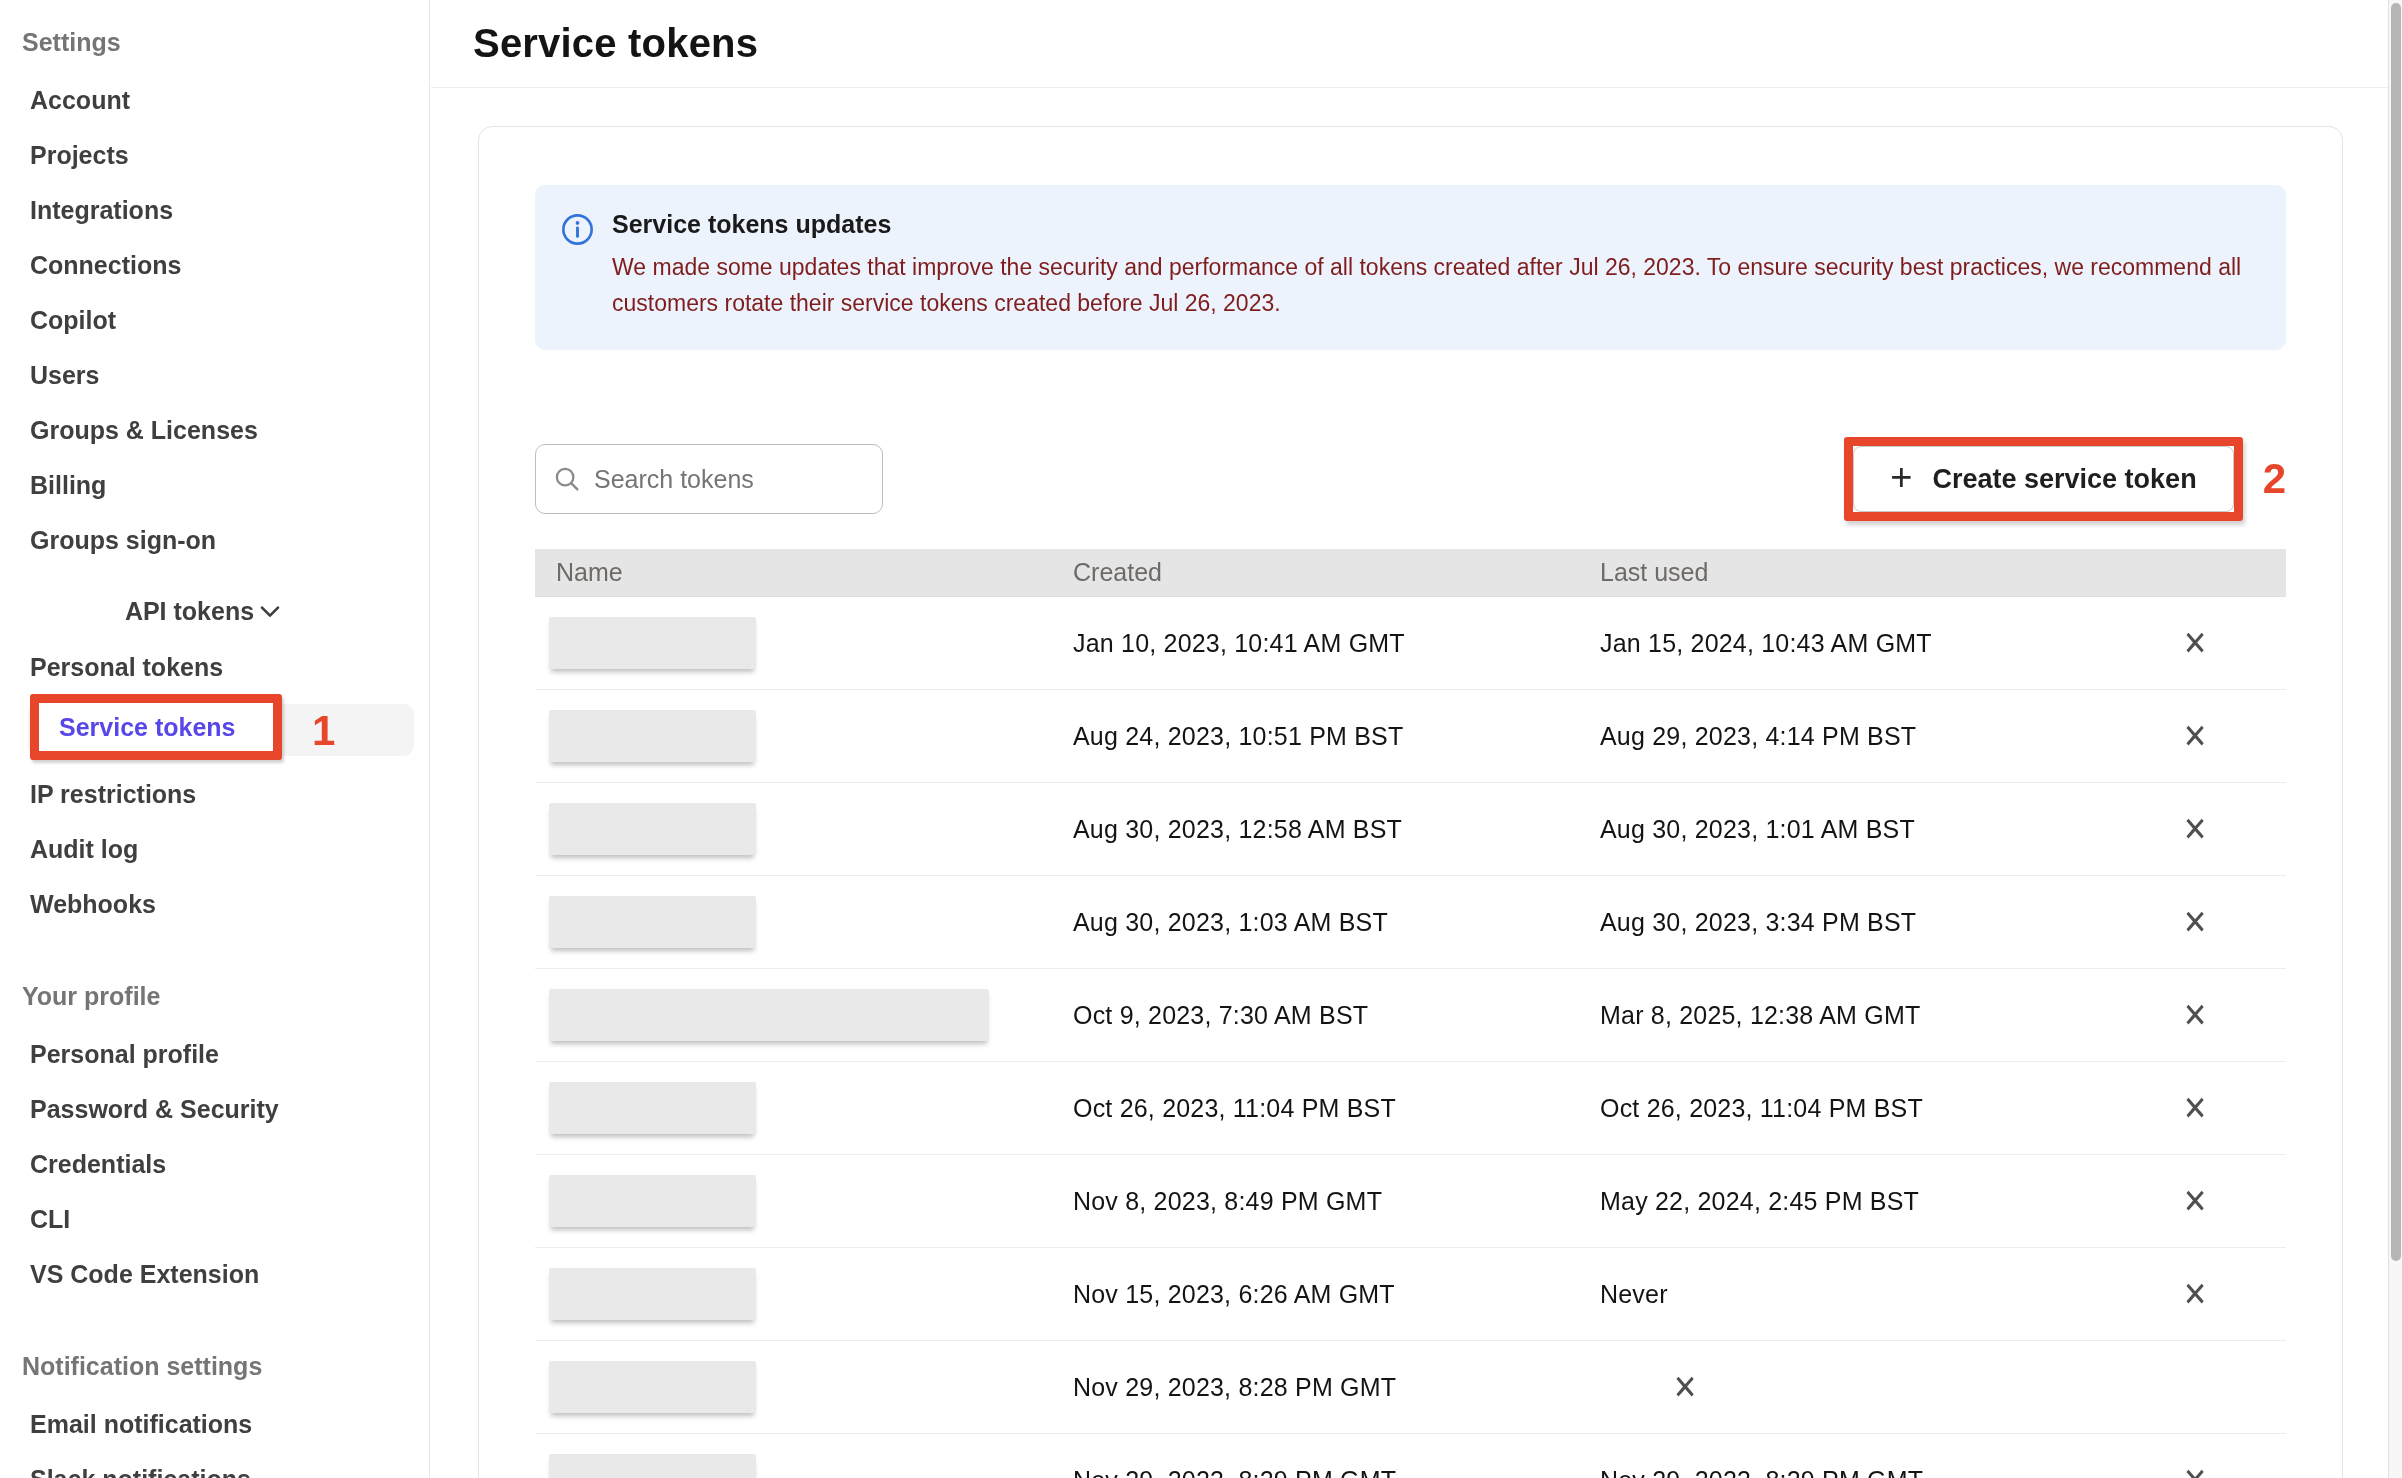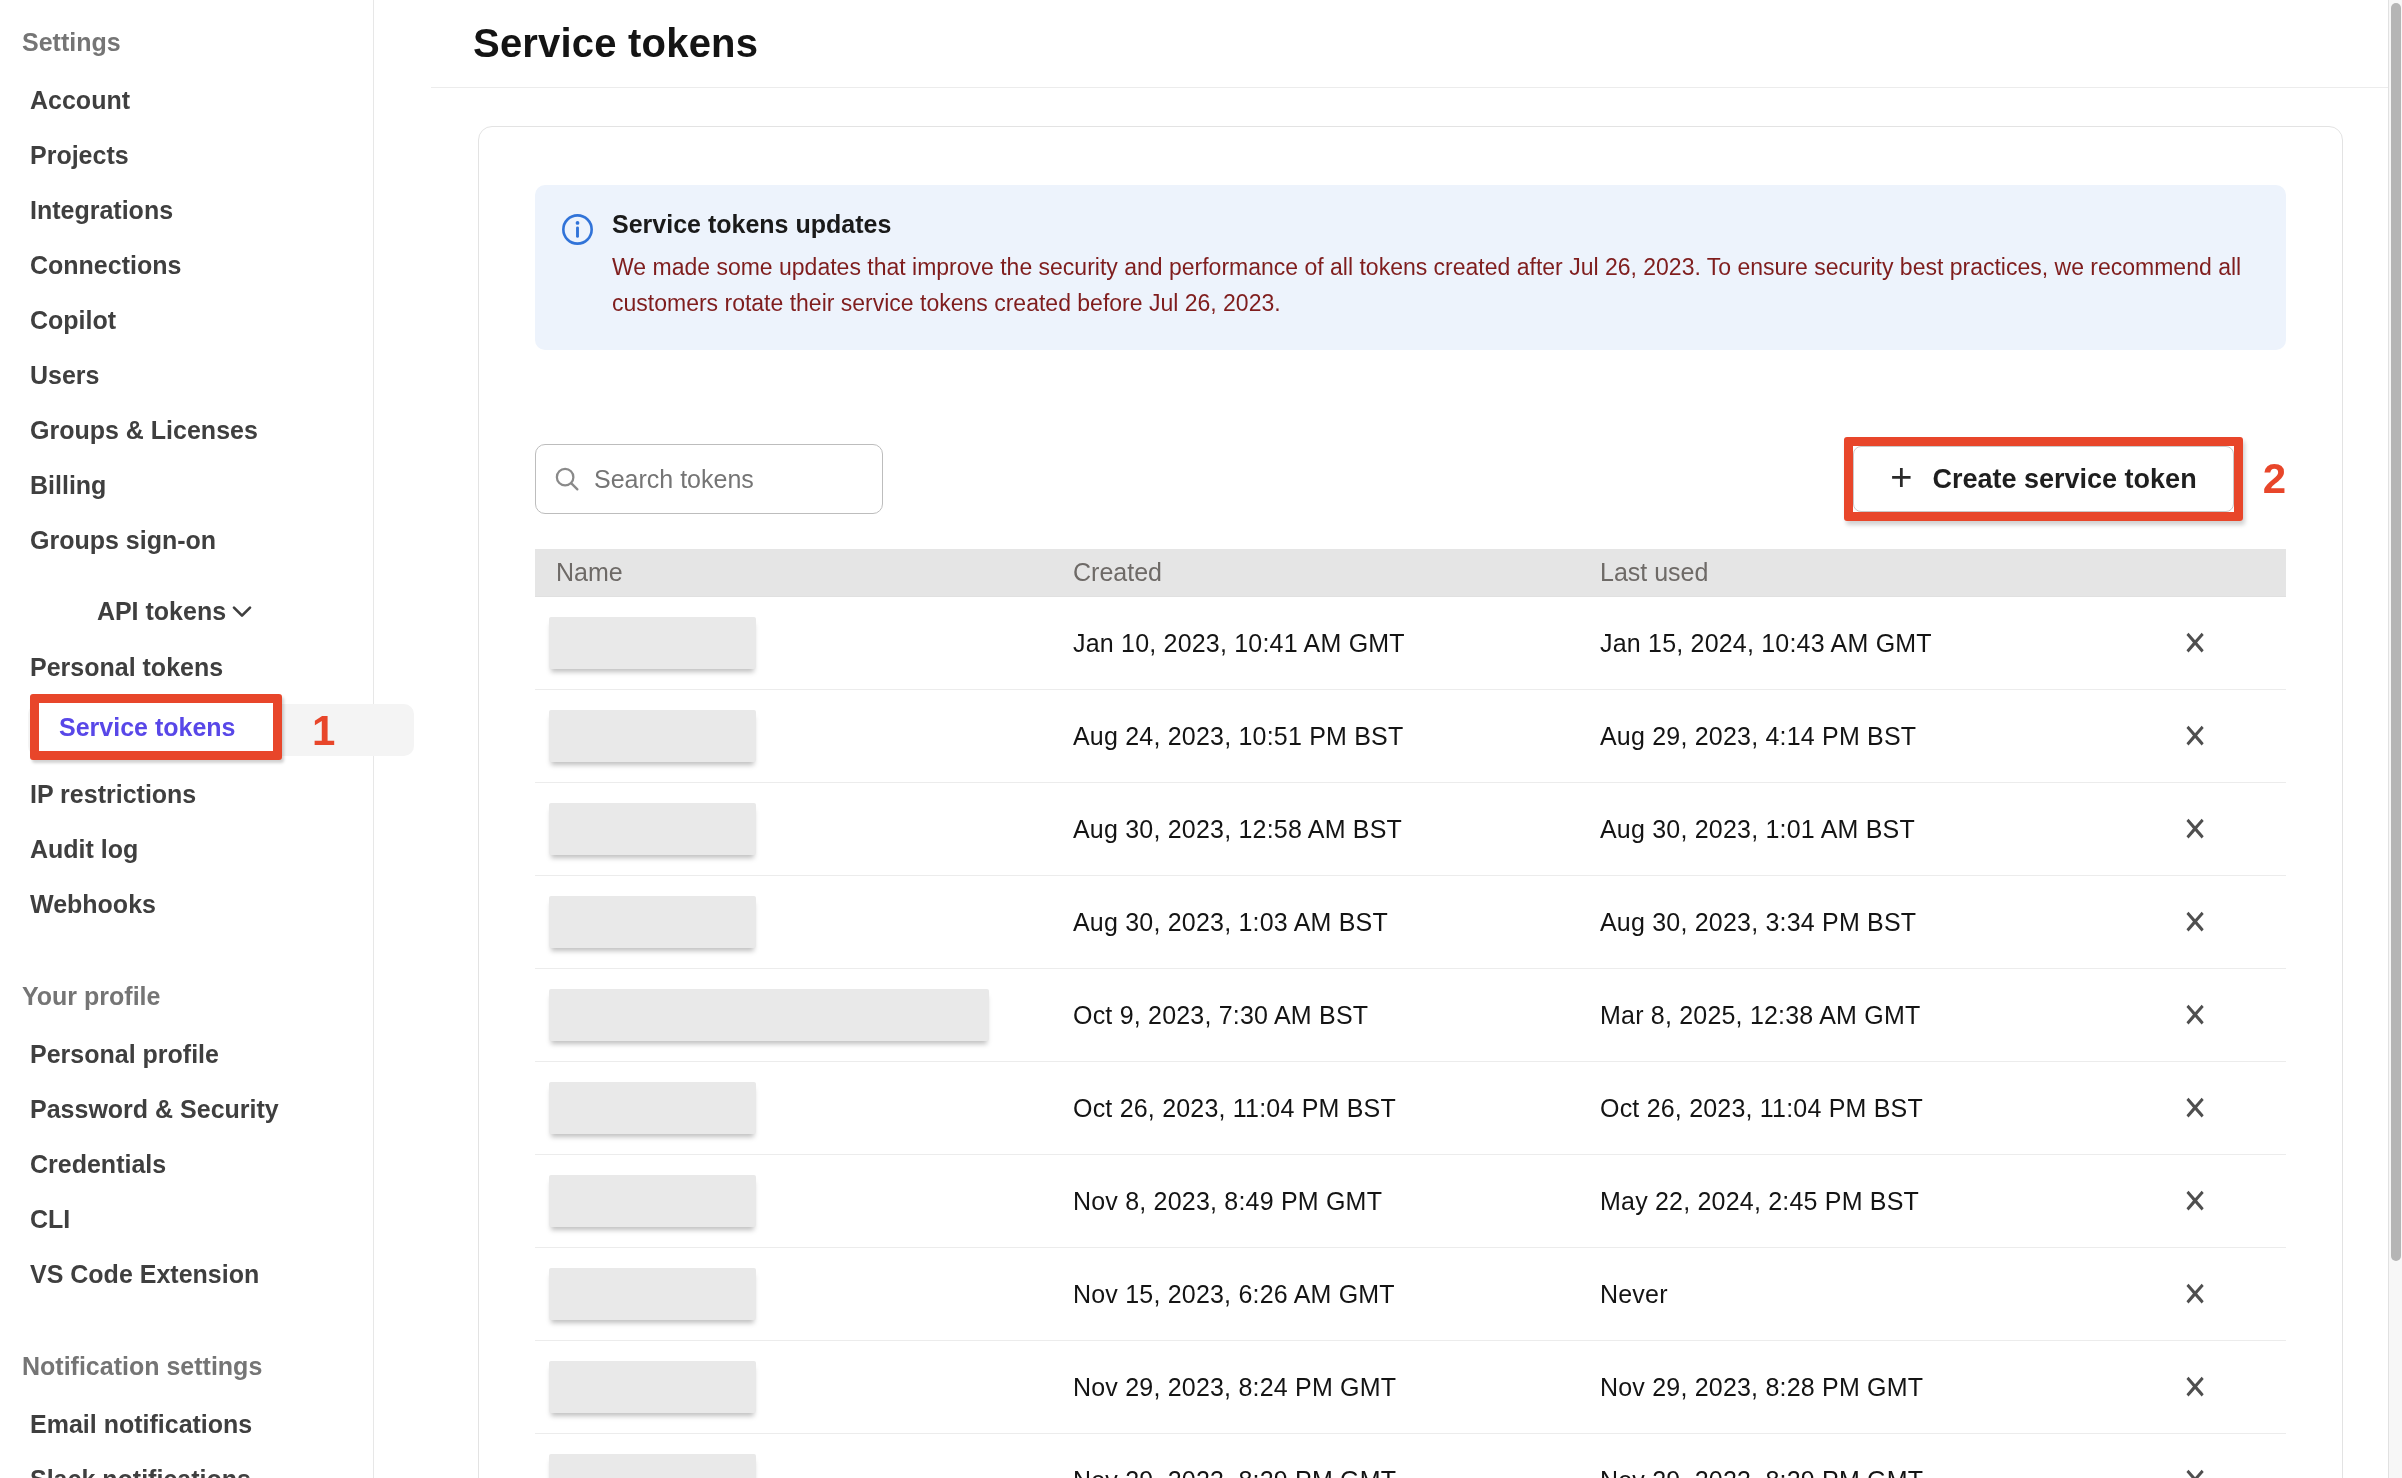--- a/index.html
+++ b/index.html
@@ -1,21 +1,21 @@
 <!DOCTYPE html>
 <html><head>
 <meta charset="utf-8">
 <style>
   * { margin:0; padding:0; box-sizing:border-box; }
   html,body { width:2402px; height:1478px; overflow:hidden; background:#fff;
               font-family:"Liberation Sans", sans-serif; color:#1c1c1c; }
   .app { position:relative; width:2402px; height:1478px; overflow:hidden; }
 
   
-  .sidebar { position:absolute; left:0; top:0; width:374px; height:1478px;
+  .sidebar { position:absolute; left:0; top:0; width:430px; height:1478px;
              border-right:1px solid #e7e7e7; background:#fff; padding-top:14px; }
   .nav-header { margin:4px 0 6px 22px; font-size:25px; font-weight:600; color:#757575; padding:10px 0; }
   .nav-item { padding:13px 0 13px 30px; font-size:25px; font-weight:600; color:#3f3f3f; cursor:pointer; }
   .nav-subitem { }
   .api-row { display:flex; align-items:center; justify-content:center; padding-right:48px; margin-top:14px; }
   .chevron svg { display:block; }
   .section-gap { margin-top:40px; }
 
   .selected-wrap { position:relative; height:66px; margin:2px 0 4px 0; }
   .selected-pill { position:absolute; left:28px; top:7px; width:386px; height:52px;
@@ -268,21 +268,20 @@
           <div class="cell-date">Never</div>
           <div class="cell-x">
               <button class="x-btn">✕</button>
             </div>
         </div>
 
         <div class="trow tbody-row">
           <div>
               <div class="redacted"></div>
             </div>
-          <div class="cell-date">Nov 29, 2023, 8:24 PM GMT</div>
           <div class="cell-date">Nov 29, 2023, 8:28 PM GMT</div>
           <div class="cell-x">
               <button class="x-btn">✕</button>
             </div>
         </div>
 
         <div class="trow tbody-row">
           <div>
               <div class="redacted"></div>
             </div>

